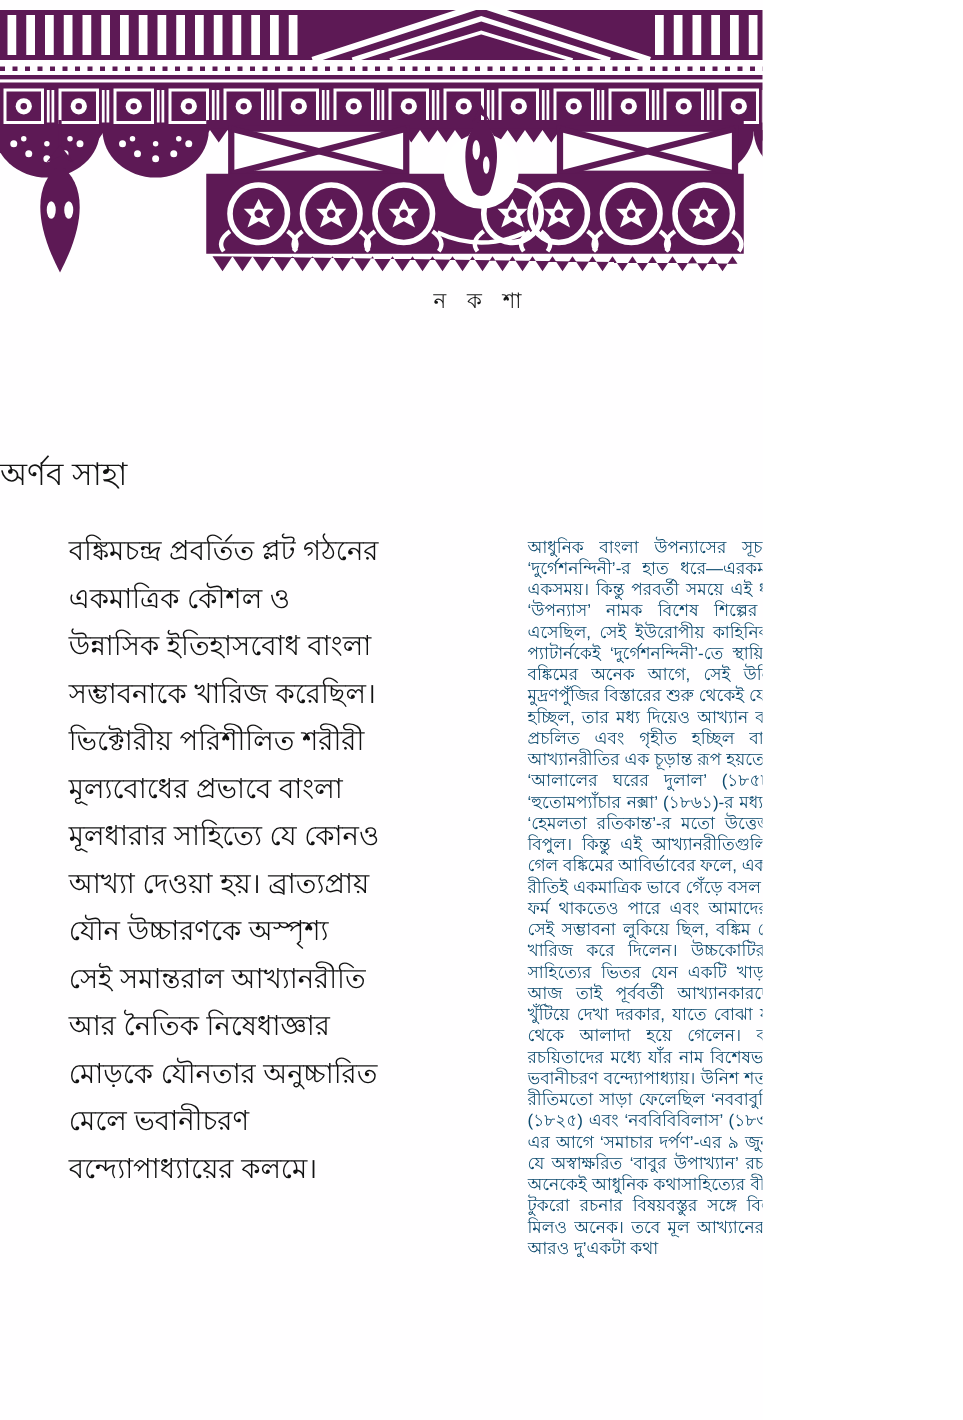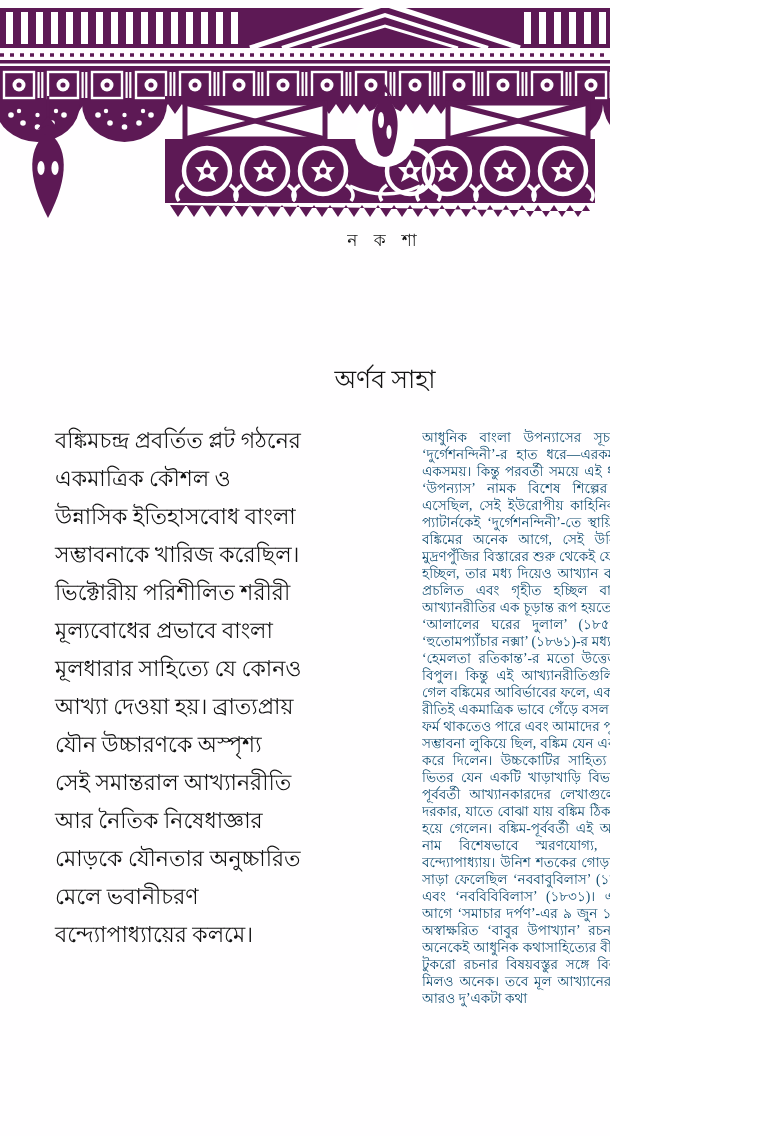--- a/index.html
+++ b/index.html
@@ -1,30 +1,30 @@
 <!DOCTYPE html>
 <html><head>
 <meta charset="utf-8">
 <style>
   html,body{margin:0;padding:0;background:#ffffff;}
   .page{
     position:relative;width:610px;height:1136px;overflow:hidden;background:#fffeff;
-    font-family:Liberation Serif, serif;color:#141414;
+    font-family:Liberation Sans, sans-serif;color:#141414;
   }
   .masthead{position:absolute;top:0;left:0;width:770px;height:235px;}
   .section-label{
     position:absolute;top:227px;left:0;width:770px;text-align:center;
     font-size:17px;letter-spacing:6px;color:#161616;
   }
   .page-title{
     position:absolute;top:240px;left:0;width:770px;text-align:center;
     font-size:68px;font-weight:700;color:#410f3c;line-height:1.35;
   }
   .author{
-    position:absolute;top:360px;left:0;width:770px;text-align:center;
+    position:absolute;top:360px;left:0;width:770px;text-align:left;
     font-size:25px;color:#141414;
   }
   .lede-col{
     position:absolute;left:55px;top:422px;width:340px;
     text-align:left;font-size:22px;line-height:38px;color:#121212;
   }
   .lede-line{display:block;white-space:nowrap;overflow:visible;}
   .body-col{
     position:absolute;left:422px;top:429px;width:341px;height:636px;
     font-size:13.6px;line-height:17px;text-align:justify;color:#0c4a6e;overflow:hidden;

